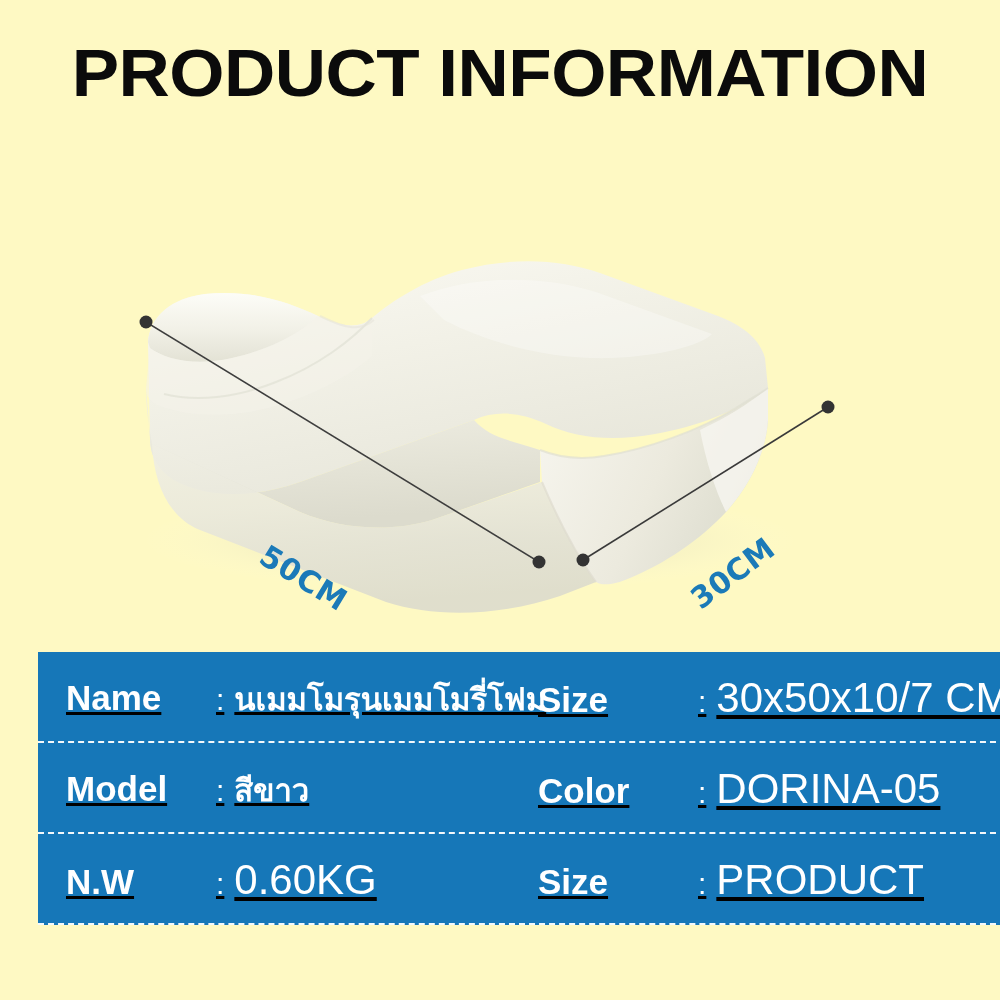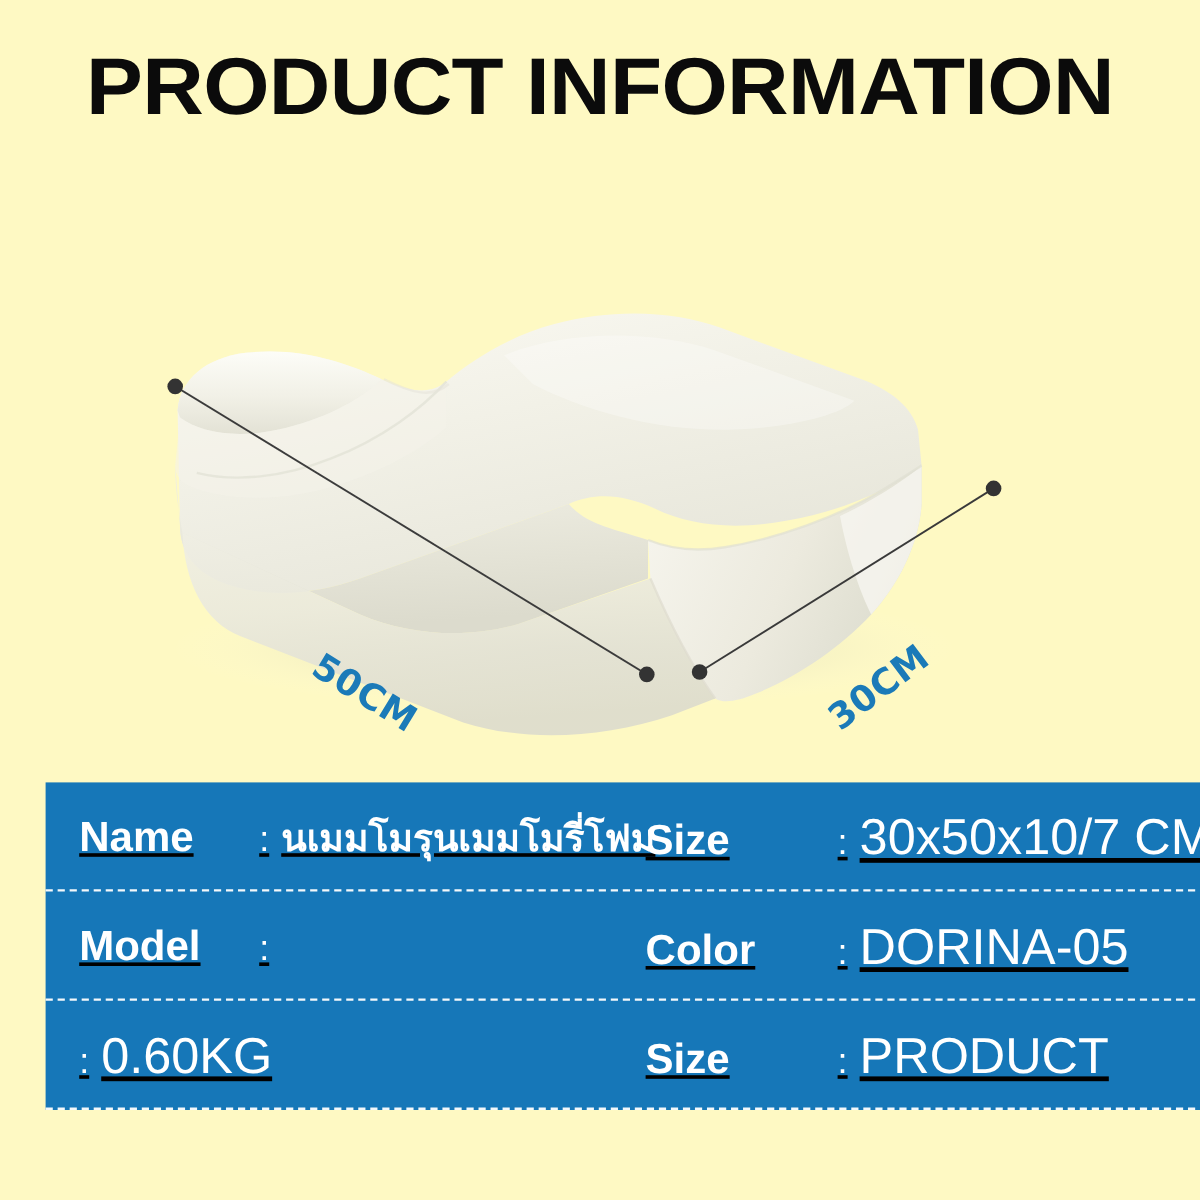--- a/index.html
+++ b/index.html
@@ -302,31 +302,33 @@
         <span class="colon">:</span>
         <span class="val">30x50x10/7  CM</span>
       </div>
       <div class="dash-line dash-bottom"></div>
     </div>
 
     <div class="info-row">
       <div class="cell cell-left">
         <span class="lbl lbl-w">Model</span>
         <span class="colon">:</span>
+        <span class="val val-thai">สีขาว</span>
       </div>
       <div class="cell cell-right">
         <span class="lbl lbl-w-r">Color</span>
         <span class="colon">:</span>
         <span class="val">DORINA-05</span>
       </div>
       <div class="dash-line dash-bottom"></div>
     </div>
 
     <div class="info-row">
       <div class="cell cell-left">
+        <span class="lbl lbl-w">N.W</span>
         <span class="colon">:</span>
         <span class="val">0.60KG</span>
       </div>
       <div class="cell cell-right">
         <span class="lbl lbl-w-r">Size</span>
         <span class="colon">:</span>
         <span class="val">PRODUCT</span>
       </div>
       <div class="dash-line dash-bottom"></div>
     </div>

